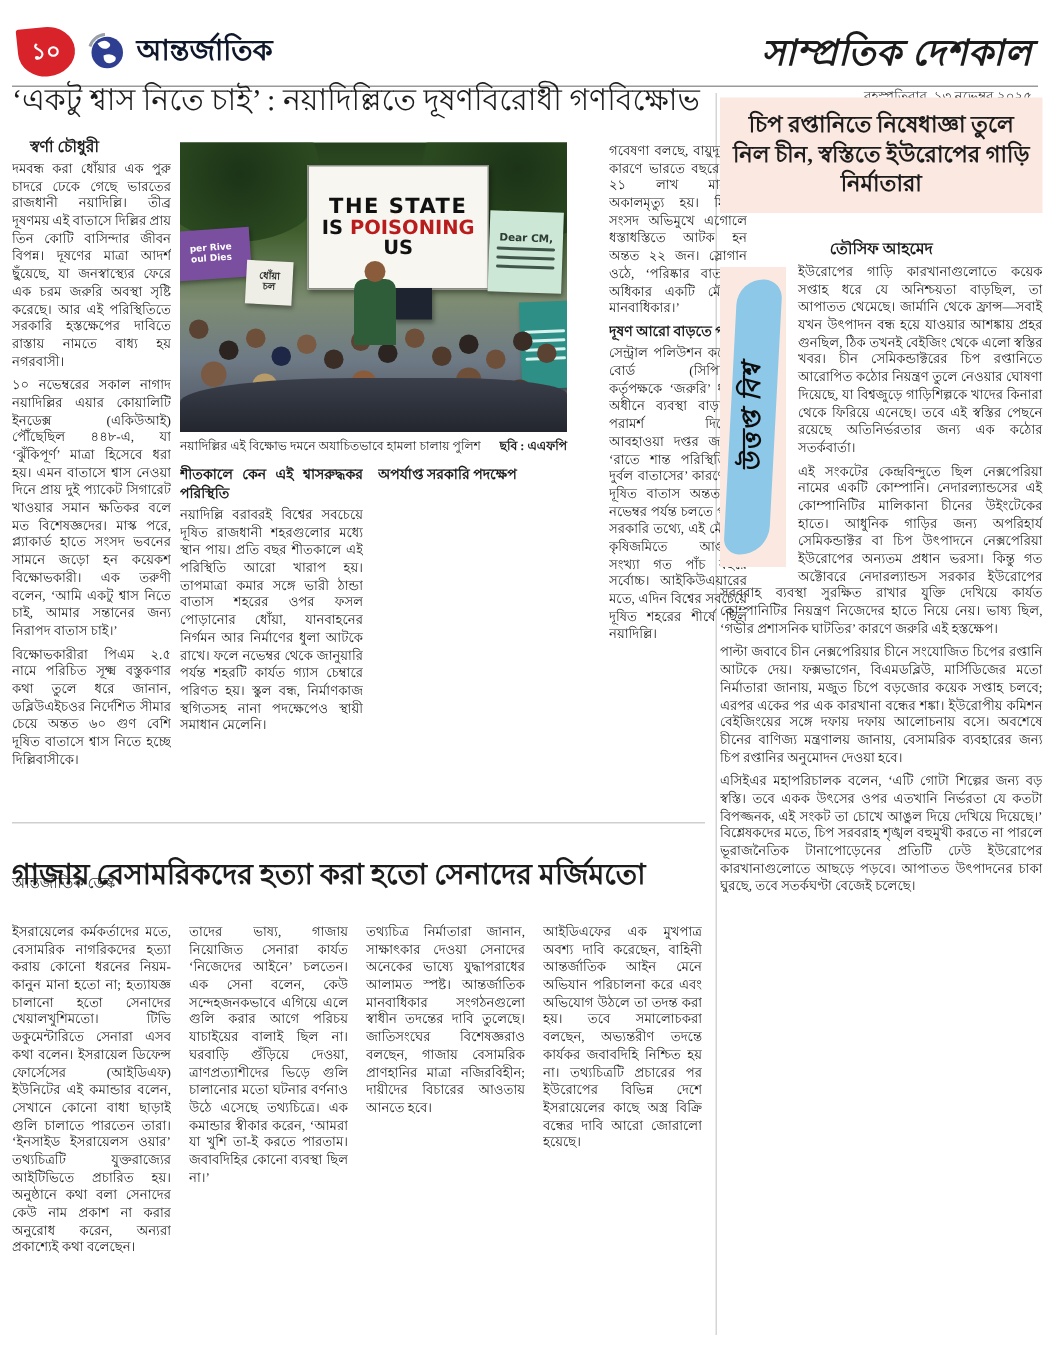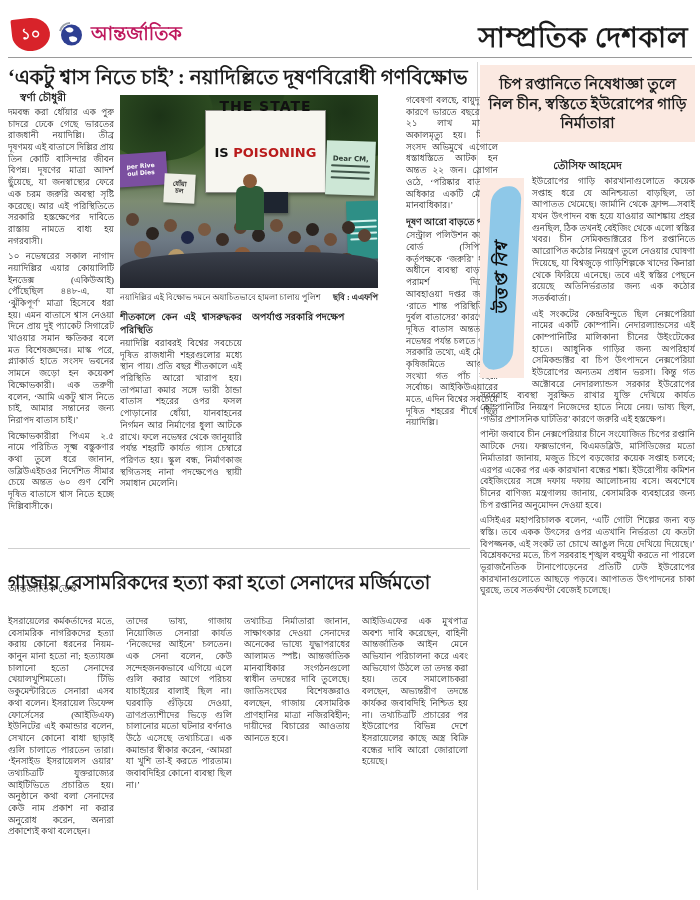--- a/index.html
+++ b/index.html
@@ -7,45 +7,45 @@
         font-family:"Liberation Serif","DejaVu Serif",serif;color:#1c1c1c;overflow:hidden;}
   .abs{position:absolute;}
   p{margin:0 0 4px 0;}
   .body-text{font-size:8.8px;line-height:1.33;text-align:justify;overflow:hidden;}
   .subhead{font-weight:bold;font-size:9.4px;margin:3px 0 2px 0;}
   
   .hdr-left{left:12px;top:18px;display:flex;align-items:center;gap:7px;}
   .pg-badge{width:38px;height:33px;background:#d8232a;border-radius:2px 55% 55% 55%;
             display:flex;align-items:center;justify-content:center;transform:rotate(-6deg);}
   .pg-badge span{color:#fff;font-weight:bold;font-size:15px;transform:rotate(6deg);}
-  .section{color:#be185d;font-weight:bold;font-size:19px;}
+  .section{color:#0f172a;font-weight:bold;font-size:19px;}
   .hdr-right{right:12px;top:16px;text-align:right;}
-  .paper{font-weight:bold;font-size:28px;letter-spacing:.5px;}
+  .paper{font-weight:bold;font-size:24px;letter-spacing:.5px;font-style:italic;}
   .dateline{font-size:9px;color:#333;margin-top:1px;}
   .hrule{left:8px;right:8px;top:57px;border-top:1px solid #9a9a9a;height:0;}
   .vrule{left:477px;top:62px;bottom:10px;border-left:1px solid #d6d6d6;width:0;}
   .hrule2{left:8px;width:462px;top:548px;border-top:1px solid #cfcfcf;height:0;}
   
-  .headline{left:8px;top:66px;width:466px;font-size:20px;font-weight:bold;line-height:1.15;}
+  .headline{left:8px;top:56px;width:466px;font-size:20px;font-weight:normal;line-height:1.15;}
   .byline{left:20px;top:90px;font-size:10.5px;font-weight:bold;}
   .col{overflow:hidden;}
   .col1{left:8px;top:107px;width:106px;height:438px;}
   .col2{left:120px;top:308px;width:122px;height:237px;}
   .col3{left:252px;top:308px;width:126px;height:237px;}
   .col4{left:406px;top:95px;width:92px;height:450px;}
   
   .photo{left:120px;top:95px;width:258px;height:193px;overflow:hidden;
          background:linear-gradient(180deg,#24401d 0%,#3f5e2c 30%,#7d8c72 55%,#6e7a85 75%,#4a4f5c 100%);}
   .tree{position:absolute;border-radius:50%;background:radial-gradient(circle,#1c3317 0%,#2c4a21 70%,transparent 72%);}
   .t1{left:-20px;top:-24px;width:120px;height:90px;}
   .t2{left:150px;top:-30px;width:150px;height:95px;}
   .sign{position:absolute;display:flex;flex-direction:column;align-items:center;justify-content:center;
         font-family:"DejaVu Sans","Liberation Sans",sans-serif;font-weight:bold;text-align:center;
         box-shadow:1px 2px 3px rgba(0,0,0,.35);}
-  .sign-main{left:33%;top:8%;width:46%;height:42%;background:#f7f6f0;color:#111;border:1px solid #8b8b85;line-height:1.05;gap:32px;}
+  .sign-main{left:33%;top:8%;width:46%;height:42%;background:#f7f6f0;color:#111;border:1px solid #8b8b85;line-height:1.05;}
   .sign-main .l1{font-size:14px;letter-spacing:1px;}
   .sign-main .l2{font-size:13px;}
   .sign-main .red{color:#b91c1c;}
   .sign-main .l3{font-size:13px;}
   .sign-purple{left:-2%;top:30%;width:20%;height:17%;background:#7b4fa0;color:#fff;font-size:6px;transform:rotate(-4deg);line-height:1.2;}
   .sign-bn{left:17%;top:41%;width:12%;height:15%;background:#eeeee6;color:#222;font-size:6.5px;transform:rotate(3deg);line-height:1.2;}
   .sign-mint{right:1%;top:24%;width:19%;height:28%;background:#cde7d6;color:#2c3b33;font-size:7px;transform:rotate(2deg);}
   .sign-teal{right:-1%;top:55%;width:13%;height:30%;background:#2e8f86;transform:rotate(-2deg);}
   .squig{width:80%;height:2px;background:#40554a;margin:2px 0;border-radius:2px;}
   .sign-teal .squig{background:#d6f3ef;}

